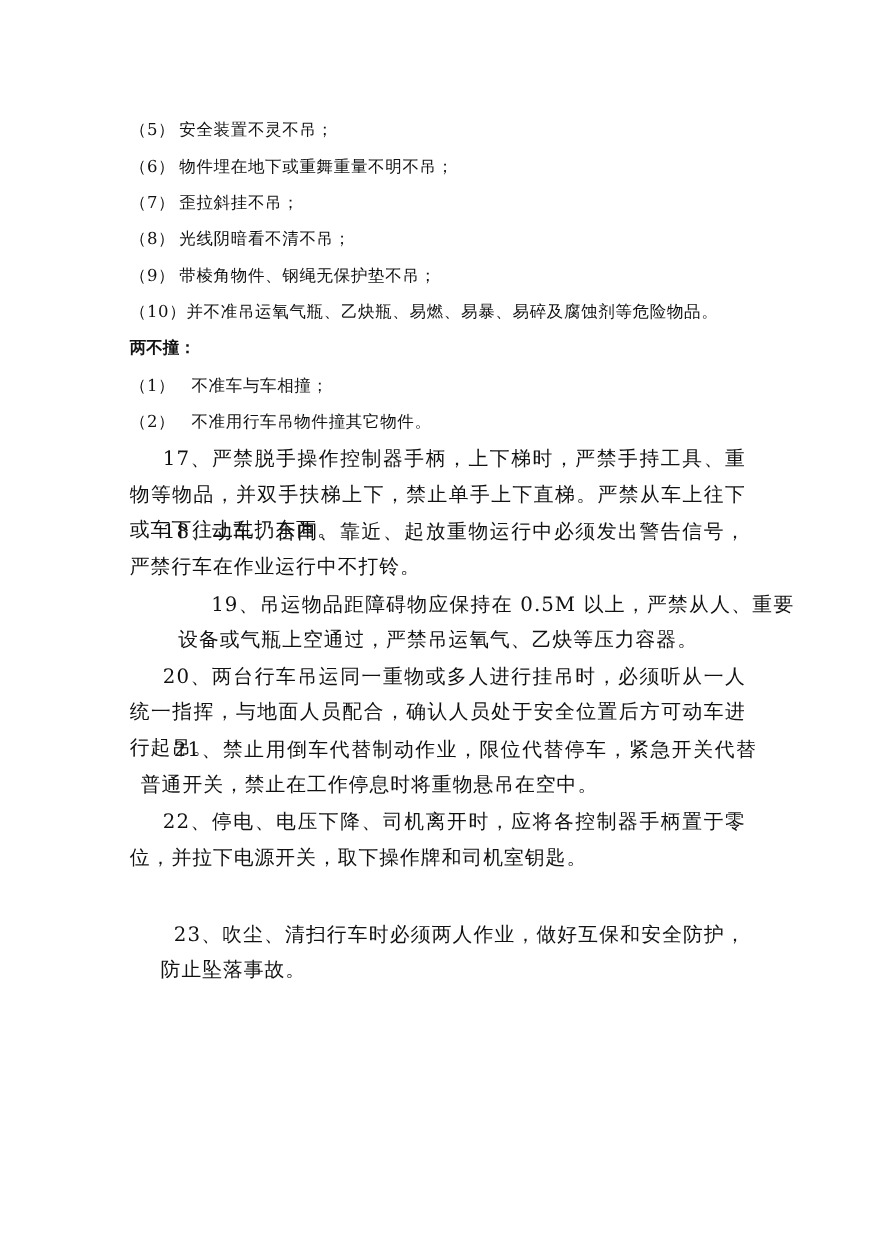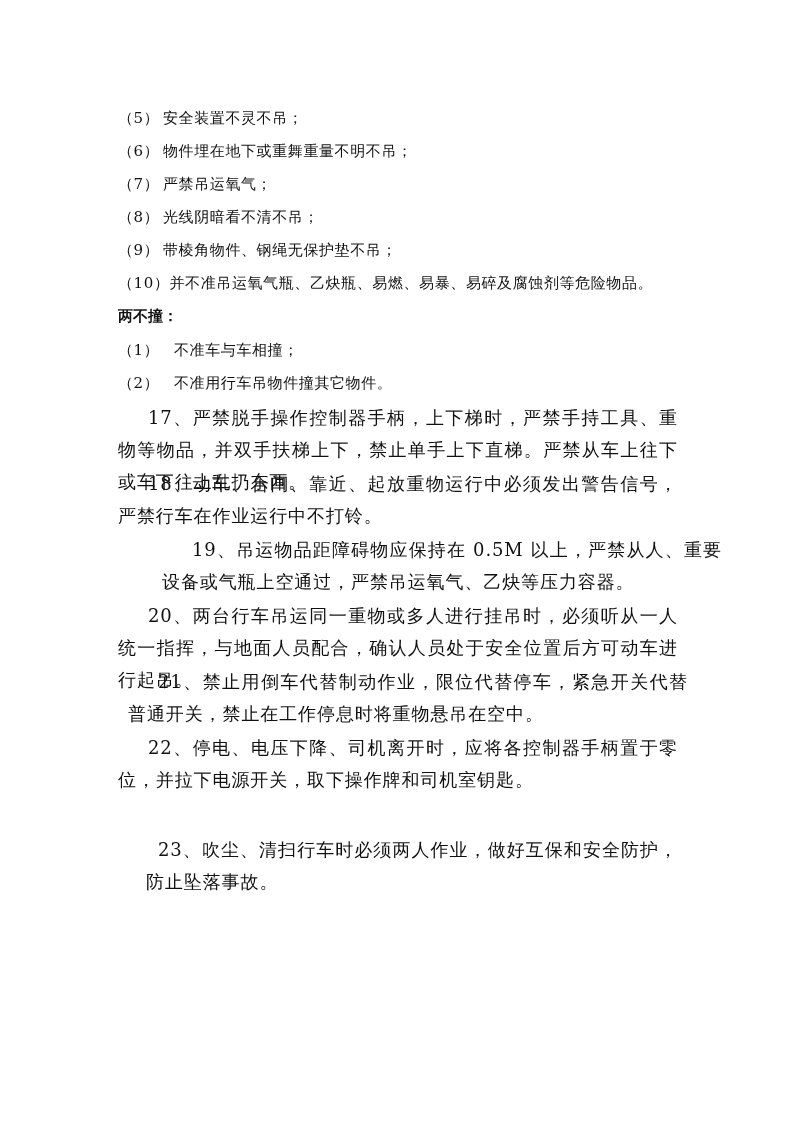--- a/index.html
+++ b/index.html
@@ -61,21 +61,21 @@
 
 <div class="page">
 
   <div class="line" style="top:108px;">
     <span class="item-num" style="width:45px;">（5）</span><span>安全装置不灵不吊；</span>
   </div>
   <div class="line" style="top:141px;">
     <span class="item-num" style="width:45px;">（6）</span><span>物件埋在地下或重舞重量不明不吊；</span>
   </div>
   <div class="line" style="top:174px;">
-    <span class="item-num" style="width:45px;">（7）</span><span>严禁吊运氧气；</span>
+    <span class="item-num" style="width:45px;">（7）</span><span>歪拉斜挂不吊；</span>
   </div>
   <div class="line" style="top:207px;">
     <span class="item-num" style="width:45px;">（8）</span><span>光线阴暗看不清不吊；</span>
   </div>
   <div class="line" style="top:240px;">
     <span class="item-num" style="width:45px;">（9）</span><span>带棱角物件、钢绳无保护垫不吊；</span>
   </div>
   <div class="line" style="top:273px;">
     <span class="item-num">（10）</span><span>并不准吊运氧气瓶、乙炔瓶、易燃、易暴、易碎及腐蚀剂等危险物品。</span>
   </div>

